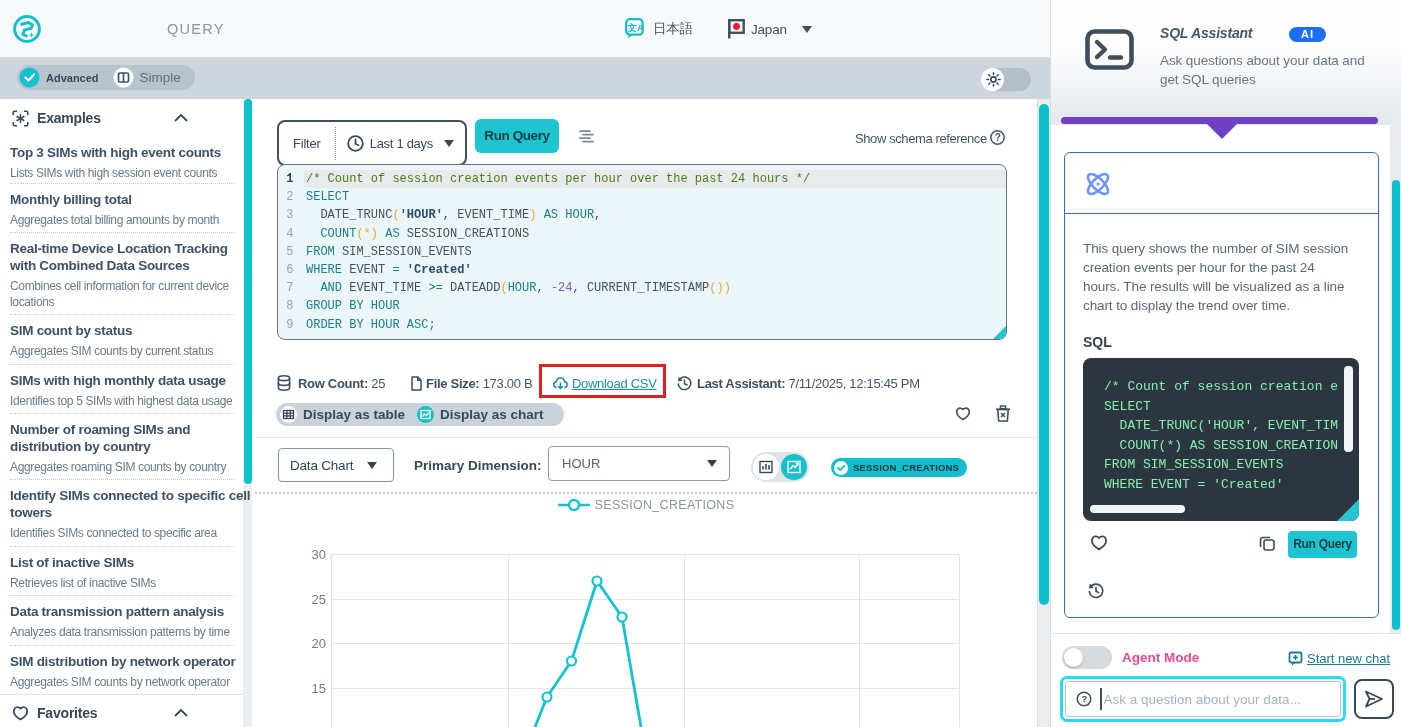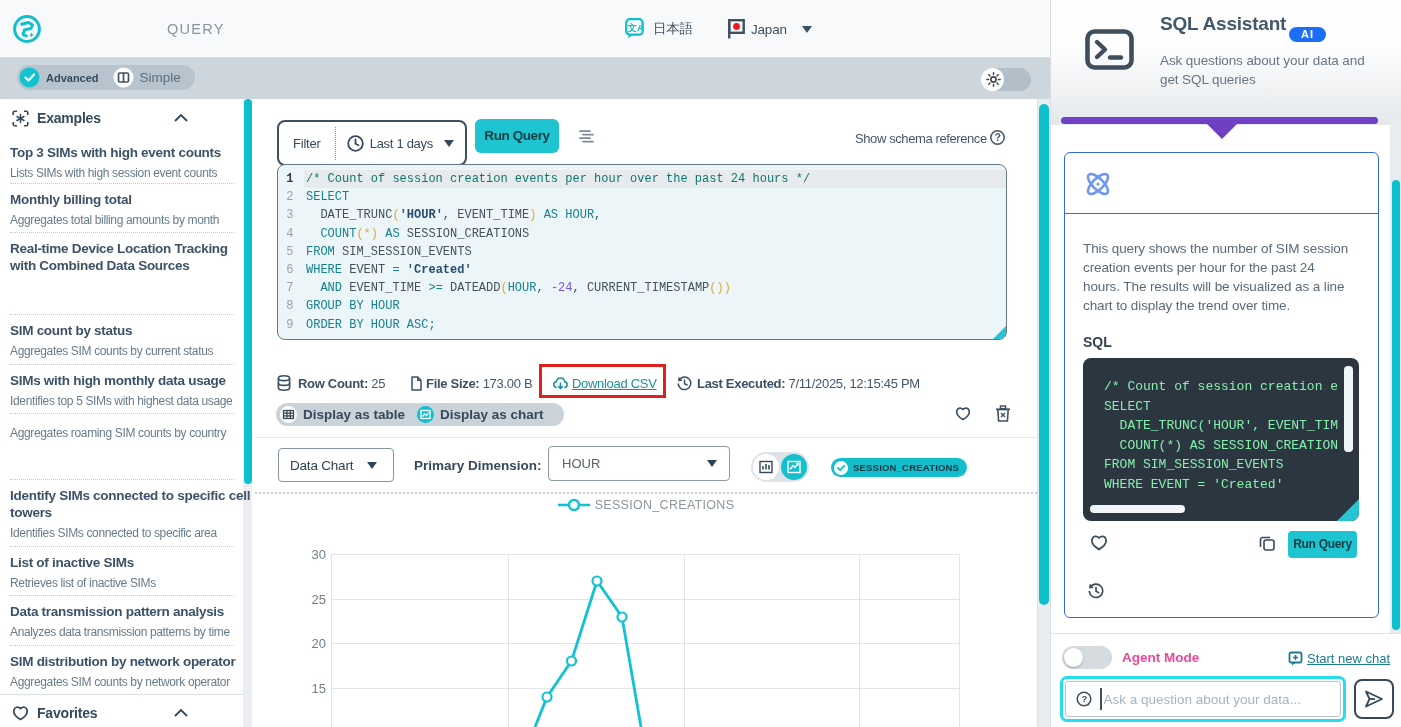--- a/index.html
+++ b/index.html
@@ -37,21 +37,21 @@
 
 #fgrp { left:277px; top:120px; height:46px; border:2px solid #3d4f63; border-radius:8px; display:flex; align-items:center; background:#fff; }
 #runq { left:475px; top:119px; width:84px; height:34px; background:#1ec4cf; border-radius:6px; color:#123c44; font-weight:bold; font-size:13.5px; letter-spacing:-0.4px; text-align:center; line-height:34px; }
 #schemaref { left:855px; top:130px; font-size:13px; letter-spacing:-0.4px; color:#42586a; white-space:nowrap; }
 
 #editor { left:277px; top:164px; width:730px; height:176px; background:#ecf5f7; border:1px solid #64788c; border-radius:8px; overflow:hidden; }
 #editor .hl { position:absolute; left:26px; top:5px; width:703px; height:18px; background:#e7ebed; }
 #ecode { position:absolute; left:0; top:5px; font-family:"Liberation Mono", monospace; font-size:12px; line-height:18.2px; white-space:pre; color:#44525e; }
 #ecode .ln { display:inline-block; width:15.5px; text-align:right; color:#98a4ad; margin-right:12.5px; }
 #ecode .ln1 { color:#323e48; font-weight:bold; }
-.kw { color:#17808e; } .cm { color:#0f766e; } .str { color:#274e6d; font-weight:bold; }
+.kw { color:#17808e; } .cm { color:#4d7c0f; } .str { color:#274e6d; font-weight:bold; }
 .par { color:#e3a93b; } .num { color:#7a55cc; }
 #eresize { position:absolute; right:0; bottom:0; width:0; height:0; border-left:13px solid transparent; border-bottom:13px solid #28c3d0; }
 
 .mg { top:373px; height:20px; display:flex; align-items:center; font-size:13px; letter-spacing:-0.3px; color:#42586a; white-space:nowrap; }
 .mg b { color:#3b5063; }
 #redbox { left:539px; top:364px; width:127px; height:34px; border:3px solid #e01f1f; }
 #dlcsv { color:#1a8f9d; text-decoration:underline; }
 
 #disppill { left:276px; top:403px; height:23px; background:#c9d3d9; border-radius:12px; display:flex; align-items:center; padding:0 20px 0 4px; }
 #disppill .txt { font-size:13.5px; font-weight:bold; color:#36495a; margin:0 0 0 6px; }
@@ -64,21 +64,21 @@
 #chip { left:831px; top:458px; height:19px; background:#14bdcb; border-radius:10px; display:flex; align-items:center; padding:0 8px 0 3px; }
 #chip .txt { font-size:9.5px; font-weight:bold; color:#16343b; letter-spacing:0.2px; margin-left:5px; }
 
 #dotdiv { left:255px; top:492px; width:782px; border-top:2px dotted #c6cfd5; }
 #legend { left:255px; top:498px; width:782px; display:flex; align-items:center; justify-content:center; }
 #legend .txt { font-size:12.5px; color:#8b969e; letter-spacing:0.3px; margin-left:5px; }
 
 
 #rp { left:1050px; top:0; width:351px; height:727px; background:#fff; border-left:1px solid #d9dee2; }
 #rphdr { left:1051px; top:0; width:350px; height:125px; background:linear-gradient(#fdfdfe 40%, #e4e8eb); }
-#rptitle { left:1160px; top:13px; font-size:19px; letter-spacing:-0.2px; font-weight:bold; color:#44586a; }
+#rptitle { left:1160px; top:25px; font-size:14px; letter-spacing:-0.2px; font-weight:bold; color:#44586a;font-style:italic; }
 #aibadge { left:1289px; top:27px; width:37px; height:15px; background:#1b6ef5; border-radius:8px; color:#fff; font-size:11px; font-weight:bold; text-align:center; line-height:15px; letter-spacing:1px; }
 #rpsub { left:1160px; top:51px; width:222px; font-size:13.5px; letter-spacing:-0.1px; color:#677684; line-height:19px; }
 #pbar { left:1061px; top:117px; width:317px; height:7px; background:#6f3fc4; border-radius:4px; }
 #ptri { left:1207px; top:124px; width:0; height:0; border-left:15px solid transparent; border-right:15px solid transparent; border-top:15px solid #6f3fc4; }
 #rsc-track { left:1390px; top:113px; width:11px; height:521px; background:#e9ecef; }
 #rsc-thumb { left:1392px; top:180px; width:8px; height:450px; background:#0cc0cd; border-radius:4px; }
 
 #card { left:1064px; top:152px; width:315px; height:466px; border:1px solid #2f6bdb; border-radius:6px; background:#fff; }
 #cardtop { left:1064px; top:152px; width:315px; height:62px; border-bottom:1px solid #2f6bdb; }
 #cardp { left:1083px; top:239px; width:292px; font-size:13.5px; letter-spacing:-0.1px; color:#5a6a77; line-height:19px; }
@@ -191,33 +191,35 @@
         <div class="d">Lists SIMs with high session event counts</div>
       </div>
 <div class="abs sidiv" style="top:183px"></div>
 <div class="abs si" style="top:191px">
         <div class="t">Monthly billing total</div>
         <div class="d">Aggregates total billing amounts by month</div>
       </div>
 <div class="abs sidiv" style="top:232px"></div>
 <div class="abs si" style="top:240px">
         <div class="t">Real-time Device Location Tracking<br>with Combined Data Sources</div>
+        <div class="d">Combines cell information for current device<br>locations</div>
       </div>
 <div class="abs sidiv" style="top:314px"></div>
 <div class="abs si" style="top:322px">
         <div class="t">SIM count by status</div>
         <div class="d">Aggregates SIM counts by current status</div>
       </div>
 <div class="abs sidiv" style="top:364px"></div>
 <div class="abs si" style="top:372px">
         <div class="t">SIMs with high monthly data usage</div>
         <div class="d">Identifies top 5 SIMs with highest data usage</div>
       </div>
 <div class="abs sidiv" style="top:413px"></div>
 <div class="abs si" style="top:421px">
+        <div class="t">Number of roaming SIMs and<br>distribution by country</div>
         <div class="d">Aggregates roaming SIM counts by country</div>
       </div>
 <div class="abs sidiv" style="top:479px"></div>
 <div class="abs si" style="top:487px">
         <div class="t">Identify SIMs connected to specific cell<br>towers</div>
         <div class="d">Identifies SIMs connected to specific area</div>
       </div>
 <div class="abs sidiv" style="top:546px"></div>
 <div class="abs si" style="top:554px">
         <div class="t">List of inactive SIMs</div>
@@ -311,21 +313,21 @@
       <path d="M8.5 7 V13.4 M5.9 11 L8.5 13.6 L11.1 11" fill="none" stroke="#1a8f9d" stroke-width="1.7"></path>
     </svg>
     <span id="dlcsv">Download CSV</span>
   </div>
   <div class="abs mg" style="left:677px">
     <svg width="15" height="15" viewBox="0 0 17 17" style="margin-right:5px">
       <path d="M2.2 5 A7.1 7.1 0 1 1 1.4 8.5" fill="none" stroke="#3b5063" stroke-width="1.7"></path>
       <path d="M2.5 1.5 L2.2 5 L5.6 4.6" fill="none" stroke="#3b5063" stroke-width="1.7"></path>
       <path d="M8.5 4.5 L8.5 8.7 L11.4 10.2" fill="none" stroke="#3b5063" stroke-width="1.7" stroke-linecap="round"></path>
     </svg>
-    <b>Last Executed:</b>&nbsp;7/11/2025, 12:15:45 PM
+    <b>Last Assistant:</b>&nbsp;7/11/2025, 12:15:45 PM
   </div>
   <div id="redbox" class="abs"></div>
 
   <div id="disppill" class="abs">
     <svg width="17" height="17" viewBox="0 0 17 17">
       <circle cx="8.5" cy="8.5" r="8.5" fill="#fff"></circle>
       <rect x="3.5" y="4.5" width="10" height="8" fill="none" stroke="#36495a" stroke-width="1.3"></rect>
       <line x1="3.5" y1="7.2" x2="13.5" y2="7.2" stroke="#36495a" stroke-width="1.3"></line>
       <line x1="3.5" y1="9.9" x2="13.5" y2="9.9" stroke="#36495a" stroke-width="1.3"></line>
       <line x1="6.9" y1="4.5" x2="6.9" y2="12.5" stroke="#36495a" stroke-width="1.3"></line>

